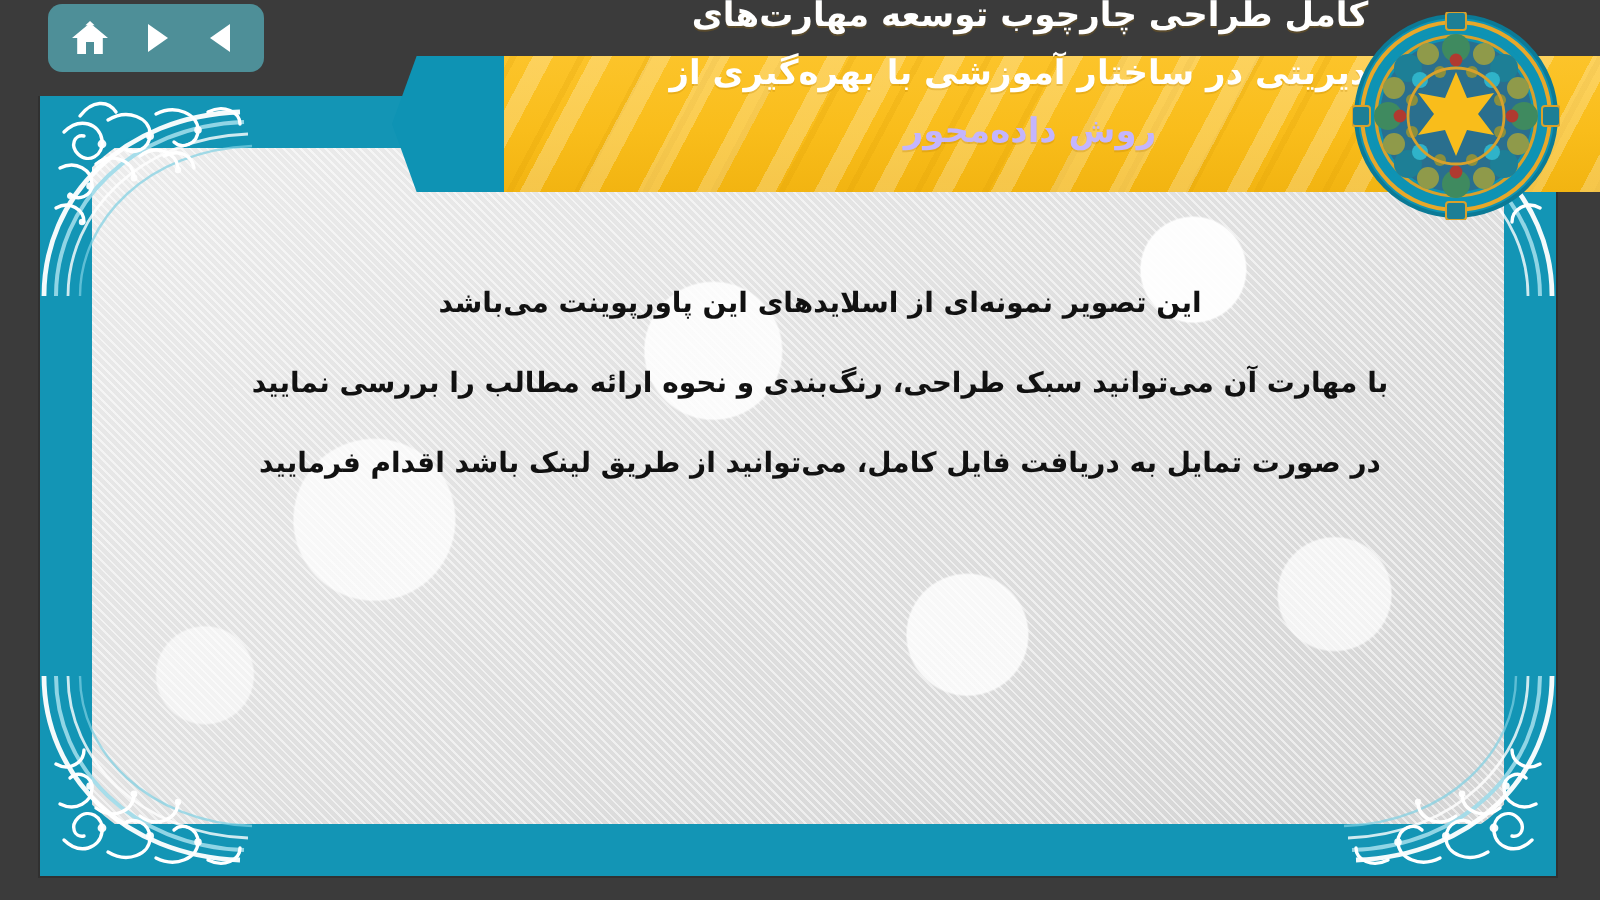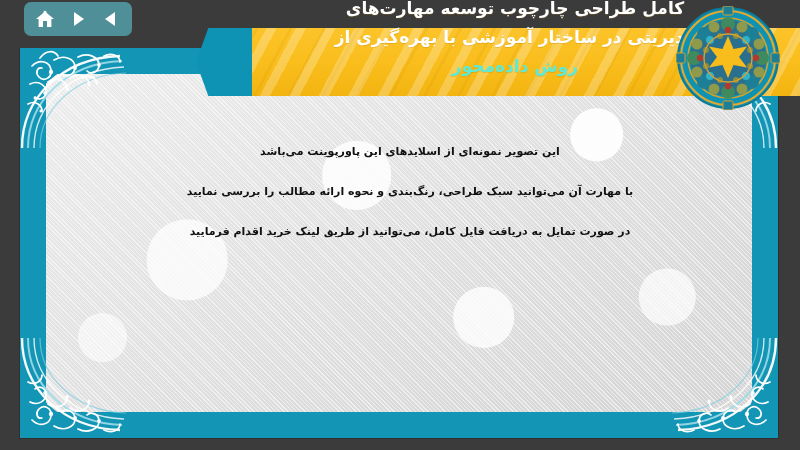--- a/index.html
+++ b/index.html
@@ -76,31 +76,31 @@
     color:#ffffff;
     font-size:17px;line-height:29px;font-weight:700;
     letter-spacing:0;
     direction:rtl;
     text-shadow:0 1px 0 rgba(180,120,0,.25);
     z-index:6;
     pointer-events:none;
   }
   .title .l1{color:#ffffff;}
   .title .l2{color:#ffffff;}
-  .title .l3{color:#5eead4;}
+  .title .l3{color:#c4b5fd;}
 
   
   .medallion{position:absolute;left:676px;top:6px;width:104px;height:104px;z-index:8;}
 
   
   .body-text{
     position:absolute;left:70px;top:132px;right:50px;
     direction:rtl;text-align:center;
     color:#111111;
-    font-size:11px;line-height:40px;font-weight:700;
+    font-size:14px;line-height:40px;font-weight:700;
     z-index:5;
   }
   .body-text p{margin:0;}
 </style>
 </head>
 <body>
 
 <div id="slide">
 
   <div class="frame">
@@ -211,21 +211,21 @@
           <circle cx="47" cy="41" r="1.7"></circle>
             <circle cx="69" cy="37" r="1.6"></circle>
         </g>
       </svg>
     </div>
   </div>
 
   <div class="body-text">
     <p>این تصویر نمونه‌ای از اسلایدهای این پاورپوینت می‌باشد</p>
     <p>با مهارت آن می‌توانید سبک طراحی، رنگ‌بندی و نحوه ارائه مطالب را بررسی نمایید</p>
-    <p>در صورت تمایل به دریافت فایل کامل، می‌توانید از طریق لینک خرید اقدام فرمایید</p>
+    <p>در صورت تمایل به دریافت فایل کامل، می‌توانید از طریق لینک باشد اقدام فرمایید</p>
   </div>
 
   <div class="topbar"></div>
 
   <div class="navpanel">
     <div class="navbtn">
       <svg width="18" height="18" viewBox="0 0 18 18">
         <polygon points="13,2 13,16 3,9" fill="#ffffff"></polygon>
       </svg>
     </div>

